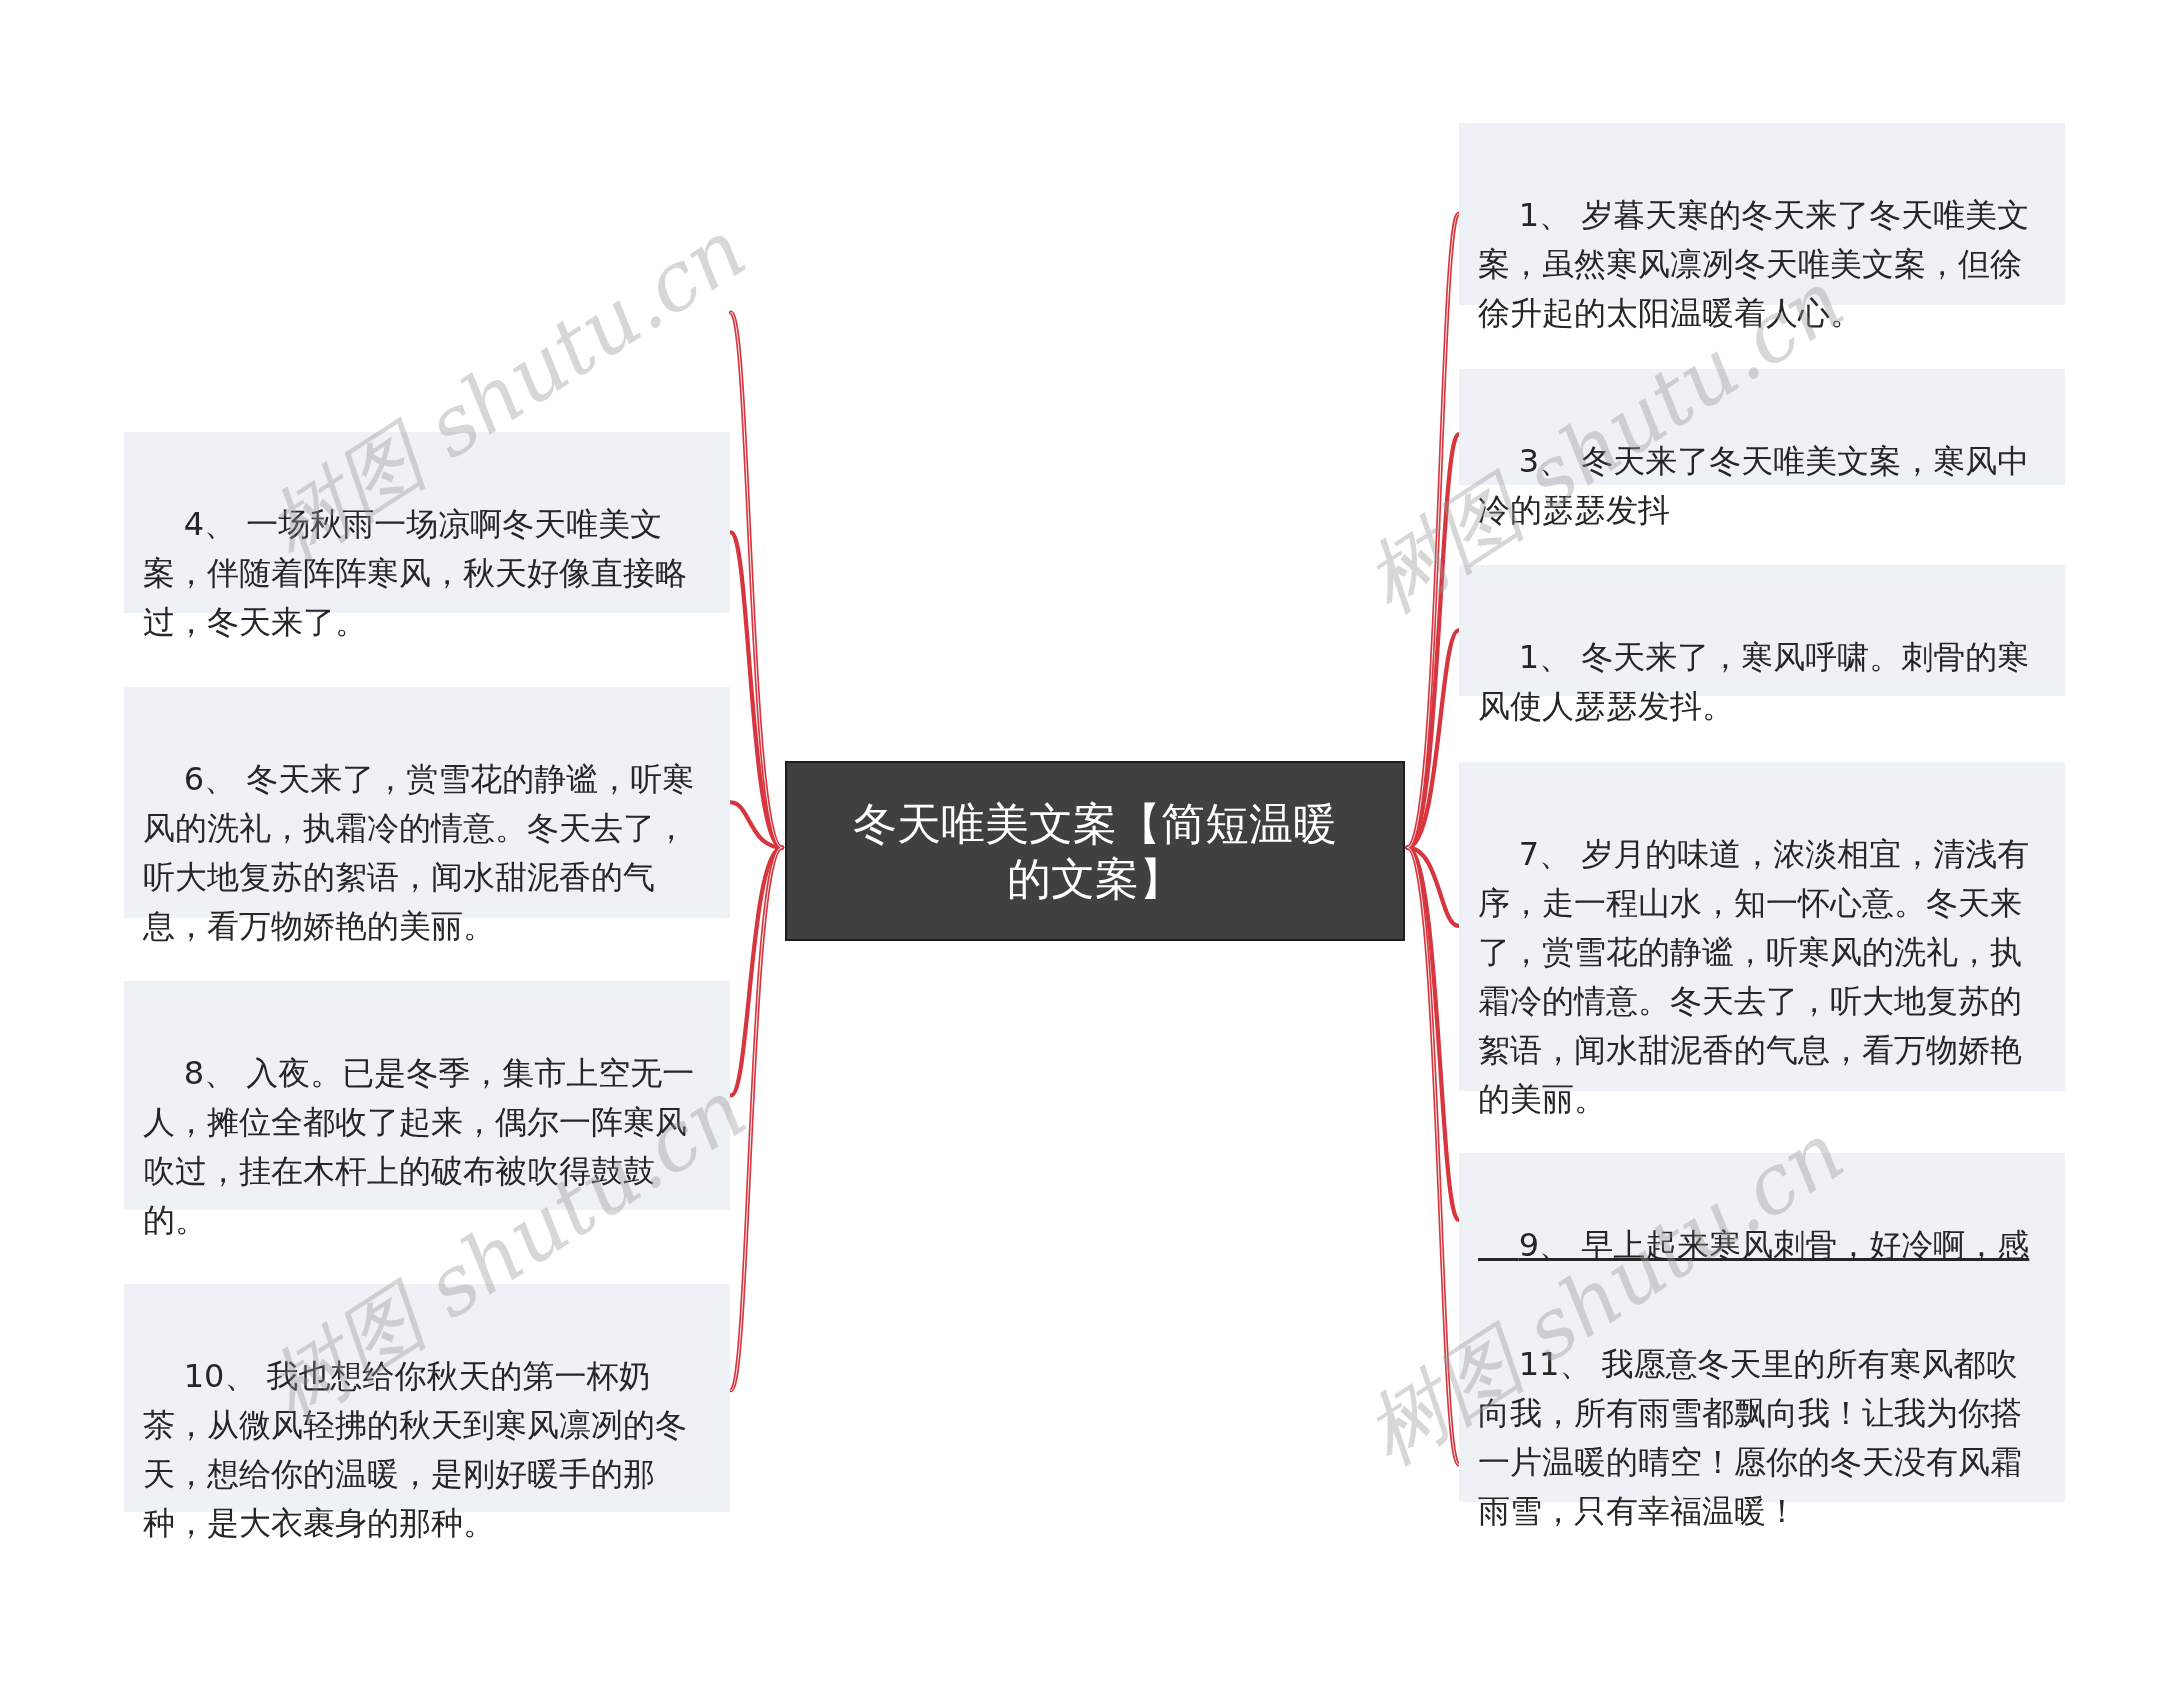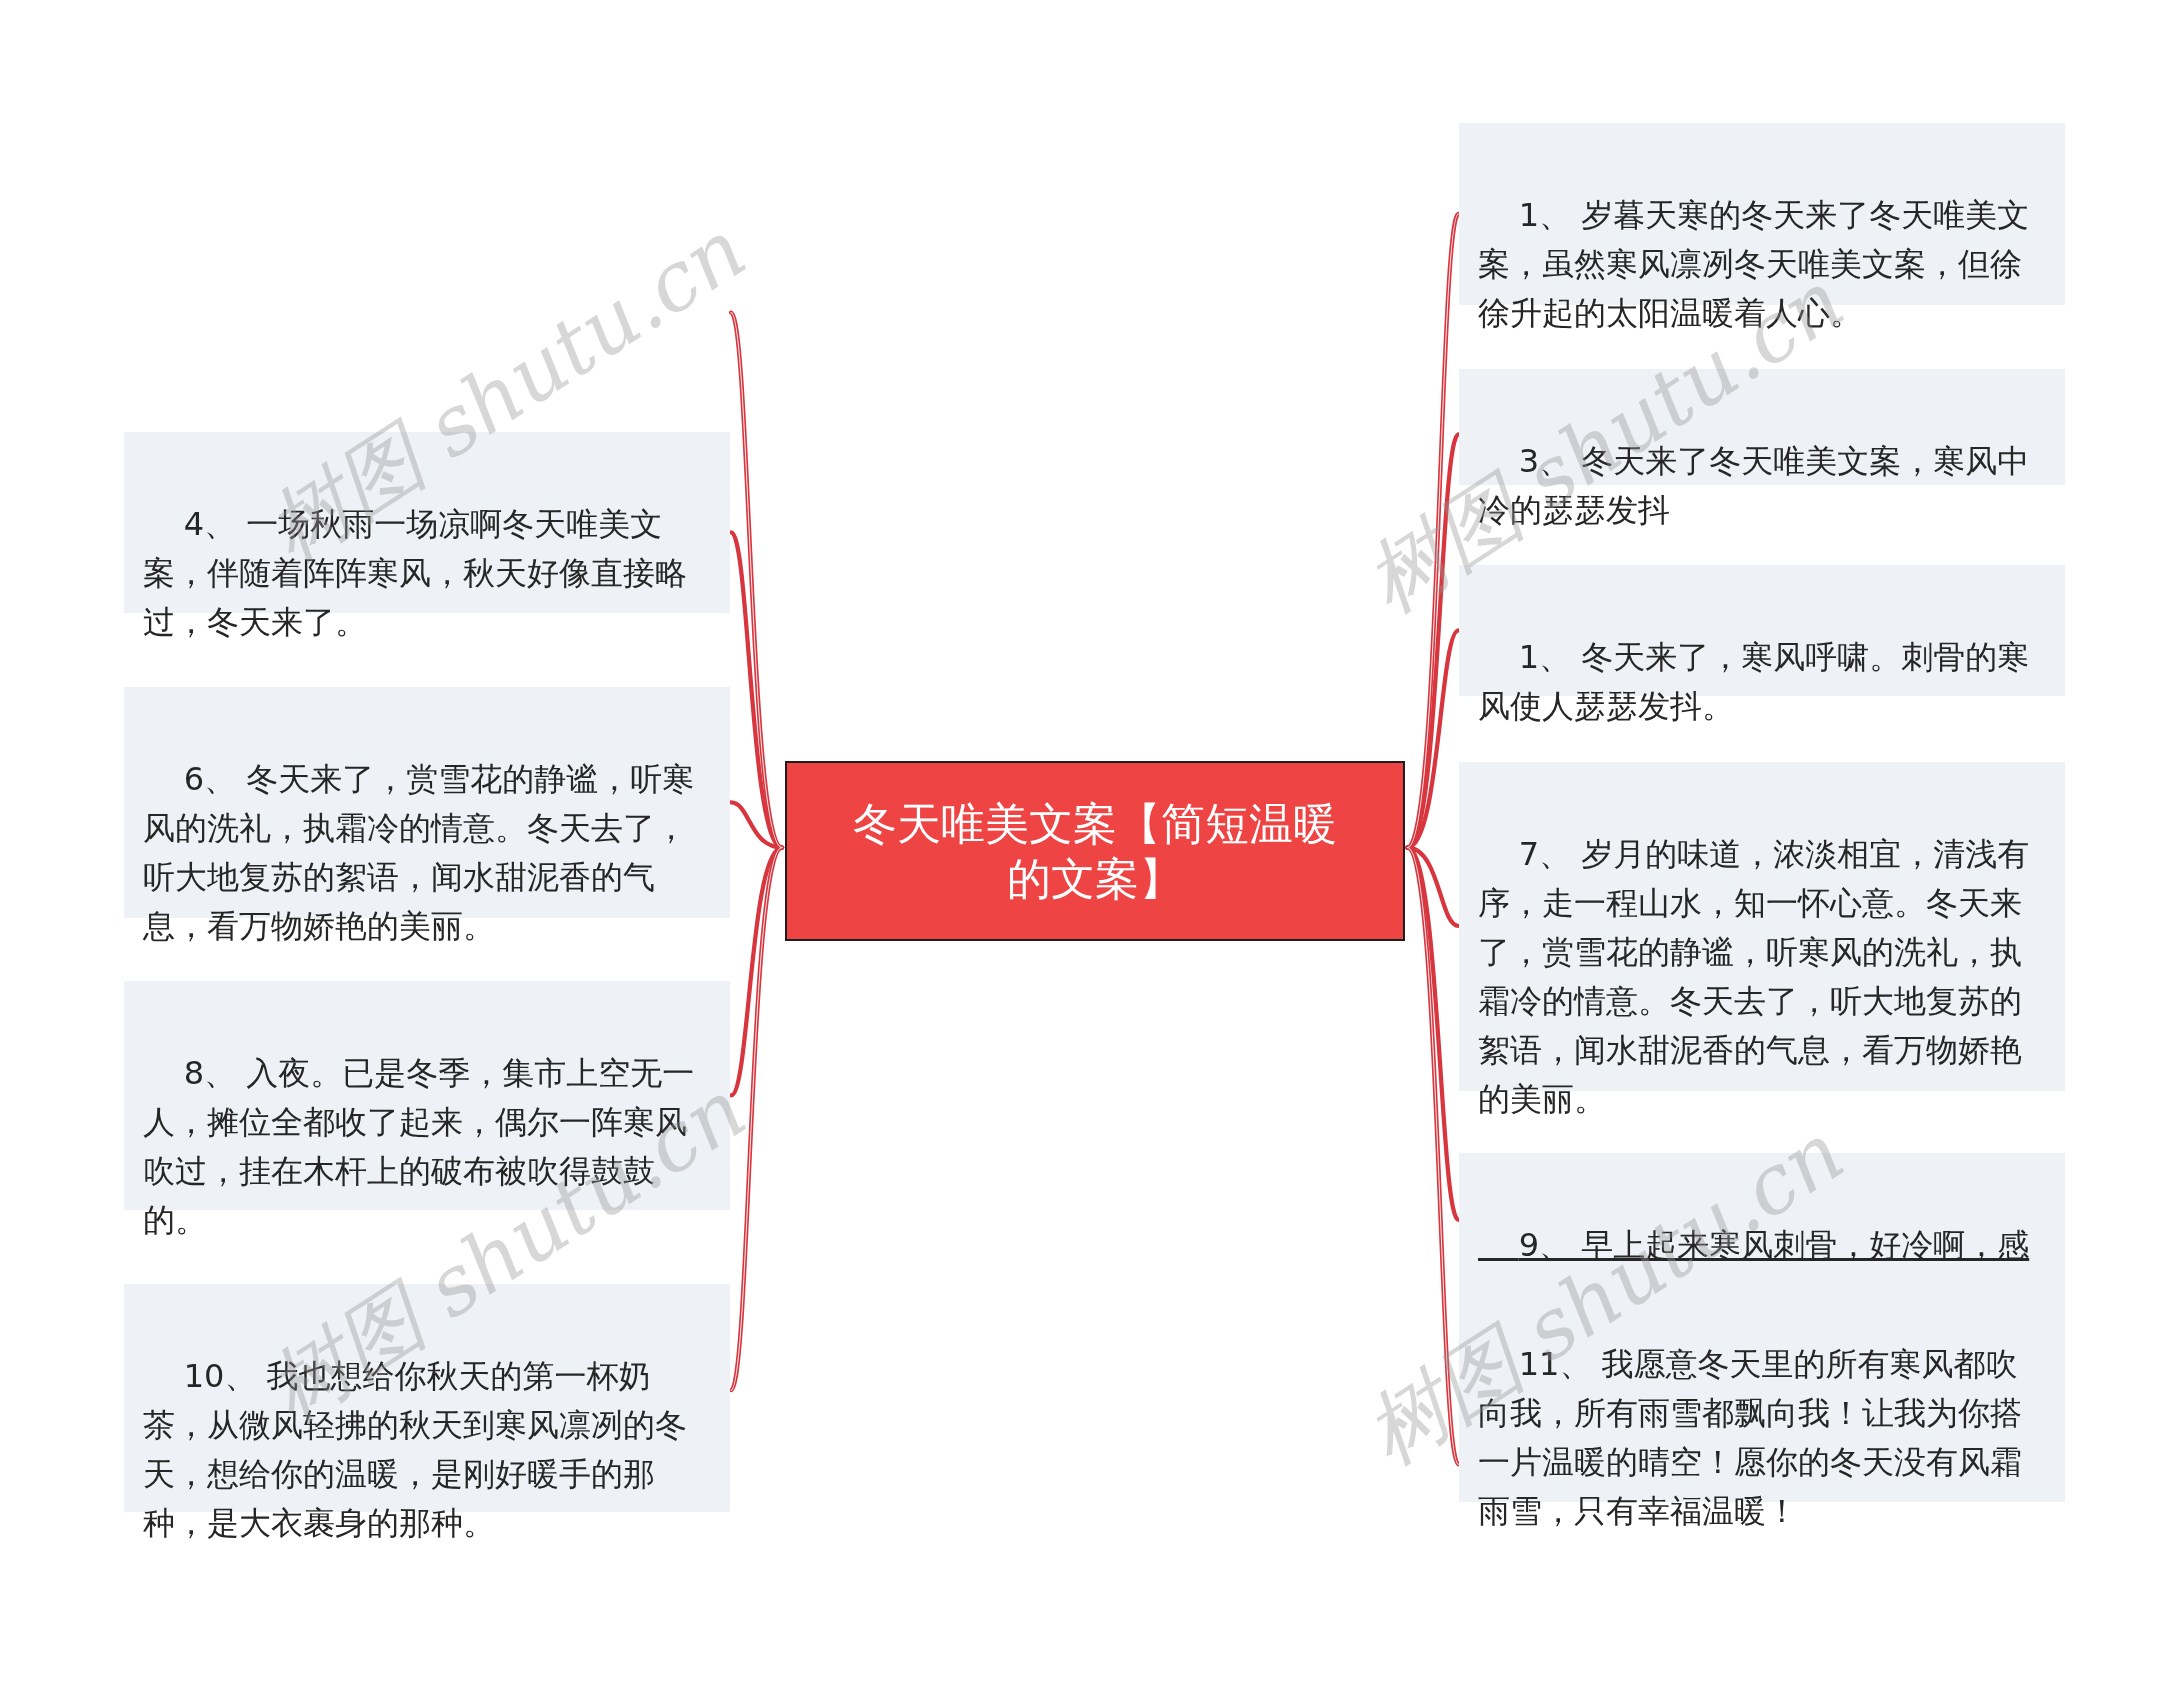--- a/index.html
+++ b/index.html
@@ -6,21 +6,21 @@
   body { width: 2181px; height: 1696px; position: relative; overflow: hidden;
          font-family: "DejaVu Sans", "Liberation Sans", sans-serif; }
   #canvas { position: absolute; left: 0; top: 0; width: 2181px; height: 1696px; }
   svg.links { position: absolute; left: 0; top: 0; width: 2181px; height: 1696px; z-index: 1; }
   .node {
     position: absolute; box-sizing: border-box; background: #eef1f5;
     color: #262626; font-size: 32px; line-height: 49px;
     padding: 19px 19px 19px 19px; z-index: 2; white-space: pre-wrap; word-break: break-all;
   }
   .root {
-    position: absolute; box-sizing: border-box; background: #ef4444;
+    position: absolute; box-sizing: border-box; background: #404040;
     border: 2.6px solid #1e1e1e; color: #ffffff; font-size: 44px; line-height: 55px;
     display: flex; align-items: center; justify-content: center; text-align: center;
     padding: 29px 34px; z-index: 2;
   }
   .watermark {
     position: absolute; z-index: 3; pointer-events: none; color: rgba(150,150,150,0.38);
     font-family: "DejaVu Serif", "Liberation Serif", serif; font-style: italic;
     font-size: 82px; white-space: nowrap; transform-origin: left bottom;
     transform: rotate(-33deg);
   }

